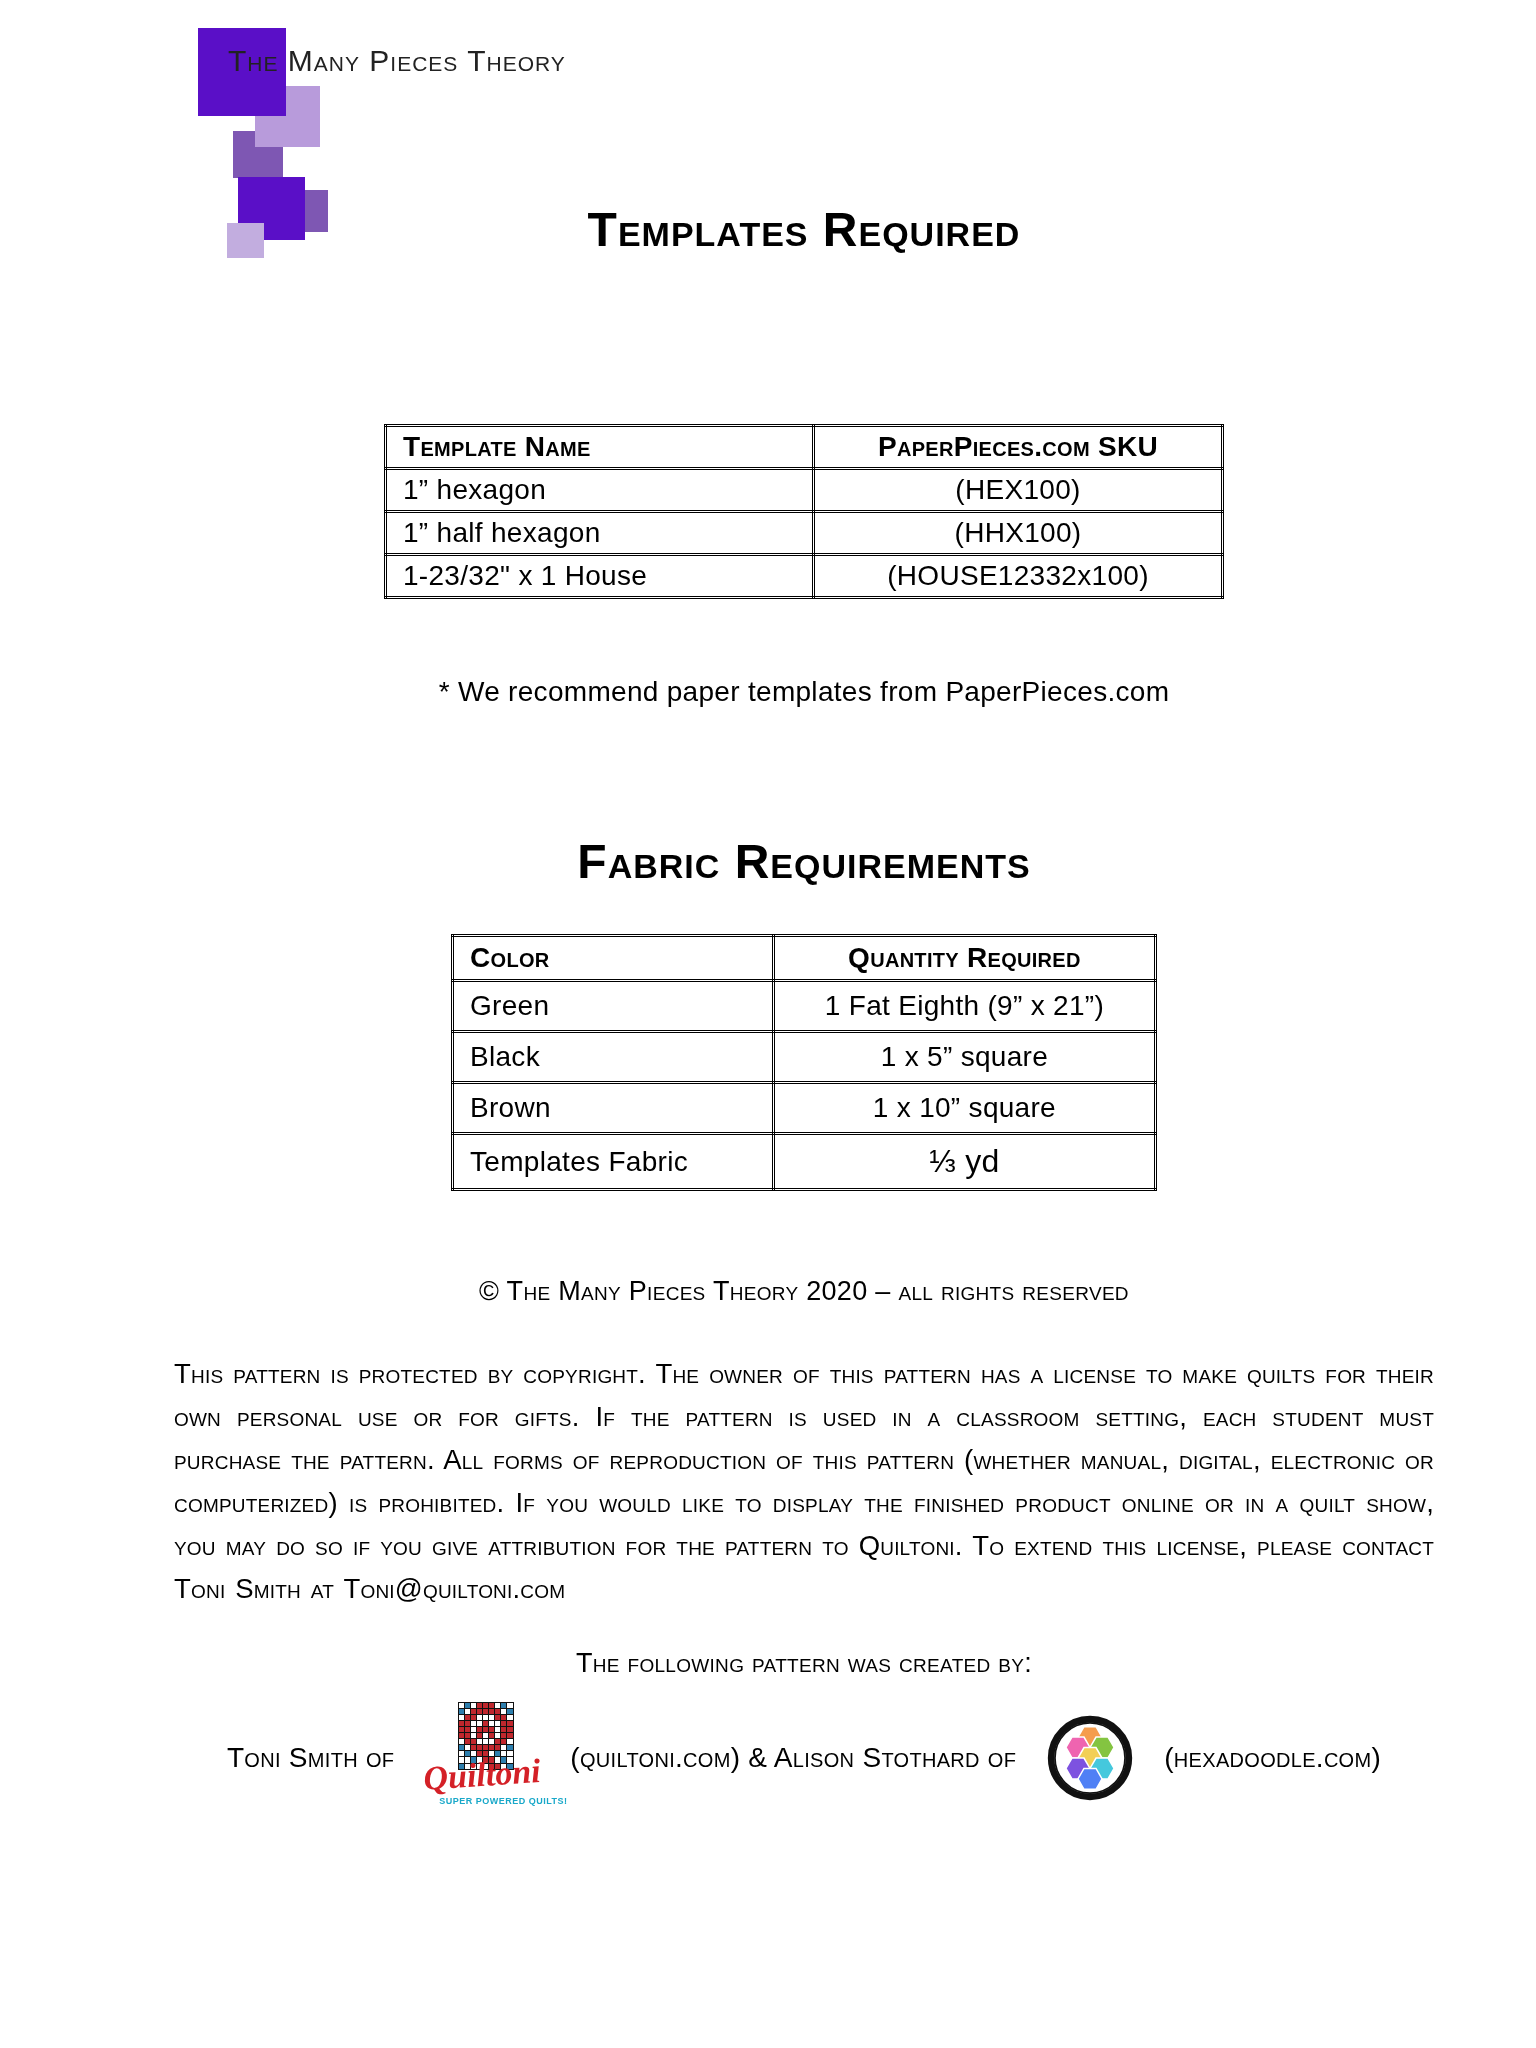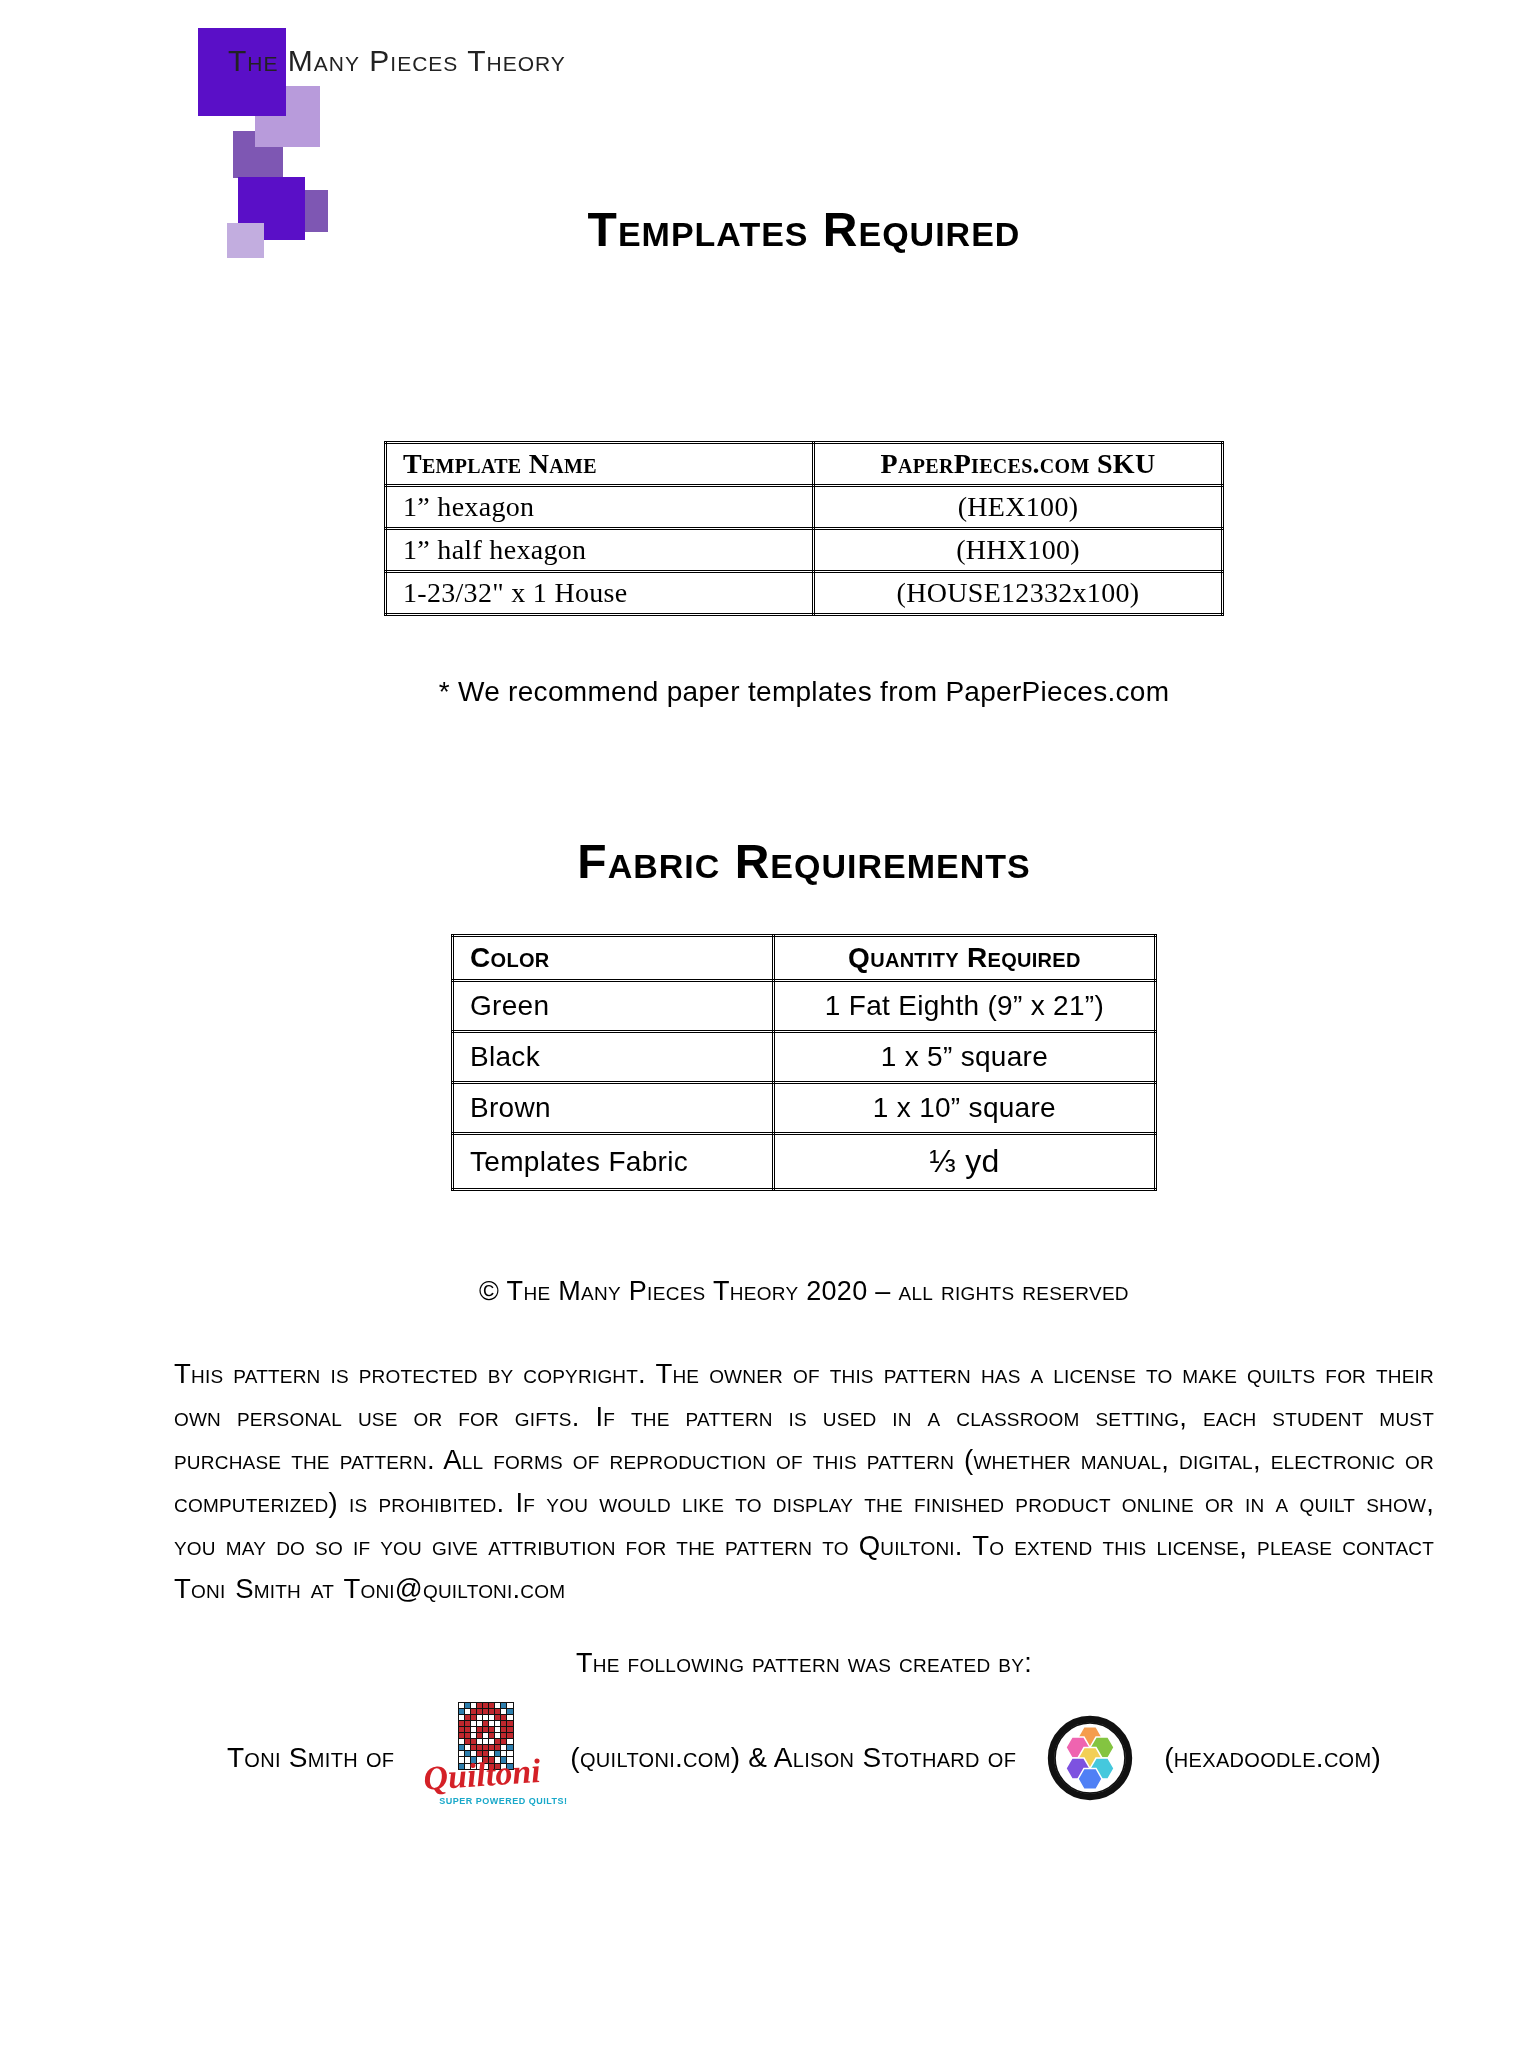--- a/index.html
+++ b/index.html
@@ -31,21 +31,21 @@
   }
   .t-templates { top:202px; }
   .t-fabric   { top:834px; }
   .intro   { top:368px; text-align:center; font-size:28px; letter-spacing:.3px; }
   .note    { top:676px; text-align:center; font-size:28px; letter-spacing:.3px; }
   
   table { border-collapse:collapse; border:2px solid #000; margin:0 auto; background:#fff; }
   td, th { border:3px double #000; font-size:28px; letter-spacing:.3px; }
   th { font-variant:small-caps; font-weight:bold; }
   .tbl-wrap { position:absolute; left:0; width:100%; }
-  .tpl-tbl-wrap { top:441px;font-family:Liberation Serif, serif; }
+  .tpl-tbl-wrap { top:424px; }
   .fab-tbl-wrap { top:934px; }
   .tpl-table { width:840px; }
   .tpl-table .c1 { width:430px; text-align:left; padding:4px 8px 4px 16px; }
   .tpl-table .c2 { width:410px; text-align:center; padding:4px 6px; }
   .fab-table { width:706px; }
   .fab-table .c1 { width:322px; text-align:left; padding:8px 8px 8px 16px; }
   .fab-table .c2 { width:384px; text-align:center; padding:8px 6px; }
   .fab-table th.c1, .fab-table th.c2 { padding-top:5px; padding-bottom:5px; }
   .frac { font-size:32px; }
   

